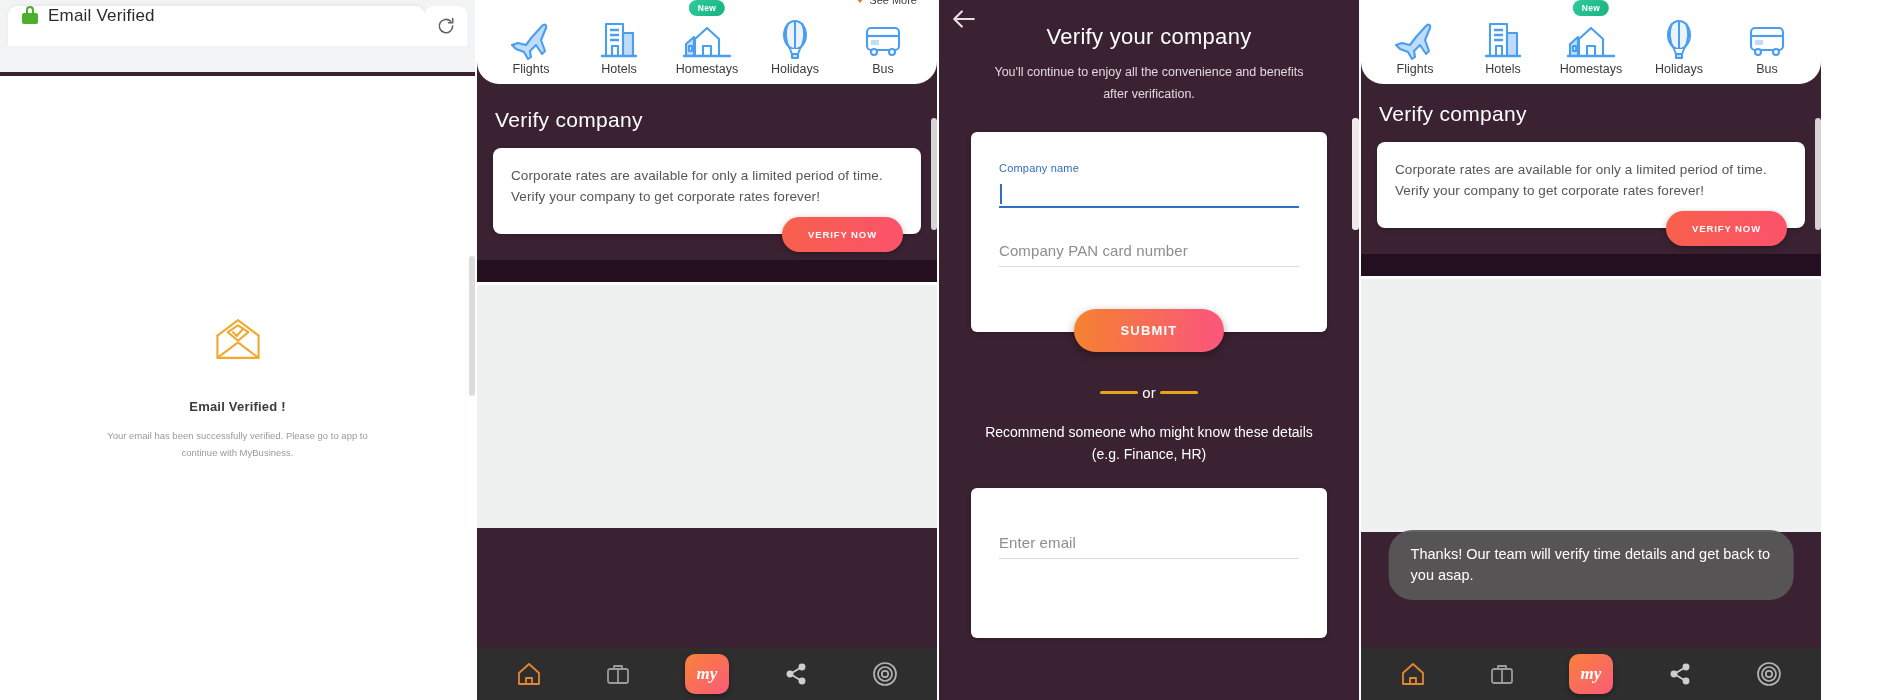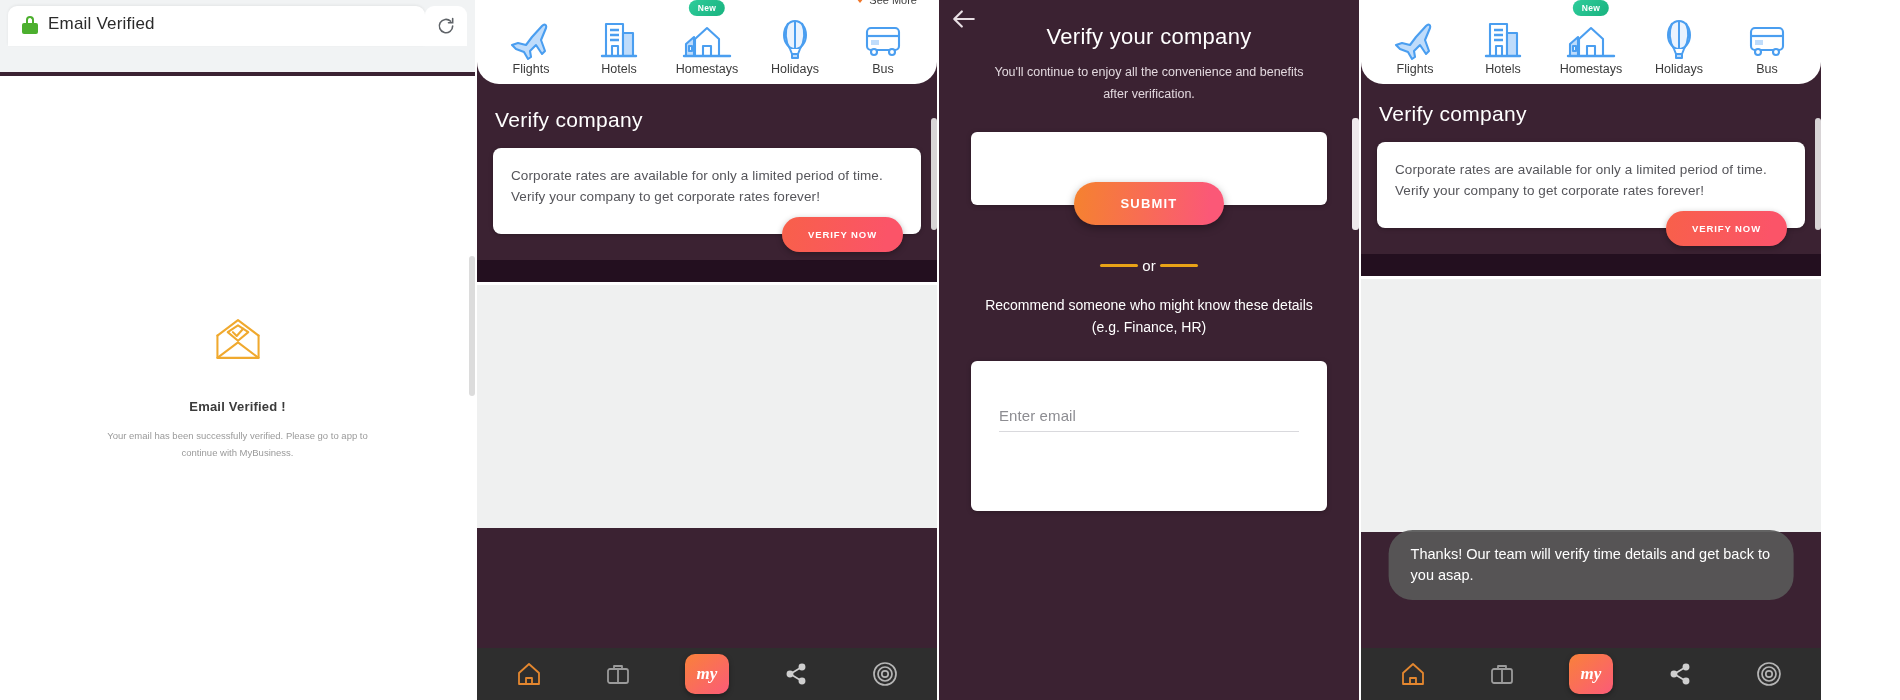--- a/index.html
+++ b/index.html
@@ -29,22 +29,22 @@
     background: #f1f3f4;
     padding: 6px 8px 0 8px;
     position: relative;
   }
   .p1-tabstrip { display:flex; align-items:flex-start; height: 40px; }
   .p1-tab {
     background:#ffffff;
     border-radius: 9px 9px 0 0;
     height: 40px;
     flex: 1 1 auto;
-    display:flex; align-items:flex-end;
-    padding: 12px 14px;
+    display:flex; align-items:flex-start;
+    padding: 0 14px;
     gap: 10px;
     box-shadow: 0 -1px 3px rgba(0,0,0,.06);
   }
   .lock-ico { width:16px; height:18px; position:relative; flex:0 0 16px; }
   .lock-ico .body {
     position:absolute; left:0; bottom:0; width:16px; height:11px;
     background:#4caf2e; border-radius:2px;
   }
   .lock-ico .shackle {
     position:absolute; left:4px; top:0; width:8px; height:8px;
@@ -423,20 +423,29 @@
   <div class="phone p3">
     <svg class="p3-back" viewBox="0 0 24 24" fill="none" stroke="currentColor" stroke-width="2" stroke-linecap="round" stroke-linejoin="round">
       <line x1="21" y1="12" x2="4" y2="12"></line>
         <polyline points="10,5 3,12 10,19"></polyline>
     </svg>
 
     <div class="p3-title">Verify your company</div>
     <div class="p3-sub">You'll continue to enjoy all the convenience and benefits after verification.</div>
 
     <div class="p3-card">
+      <div class="fld">
+        <div class="fld-label">Company name</div>
+        <div class="fld-line-focus">
+          <span class="caret-bar"></span>
+        </div>
+      </div>
+      <div class="fld" style="margin-bottom:22px;">
+        <div class="fld-ph">Company PAN card number</div>
+      </div>
       <div class="submit-wrap">
         <button class="submit-btn">SUBMIT</button>
       </div>
     </div>
 
     <div class="or-row">
       <span class="bar"></span>
       <span class="or">or</span>
       <span class="bar"></span>
     </div>

